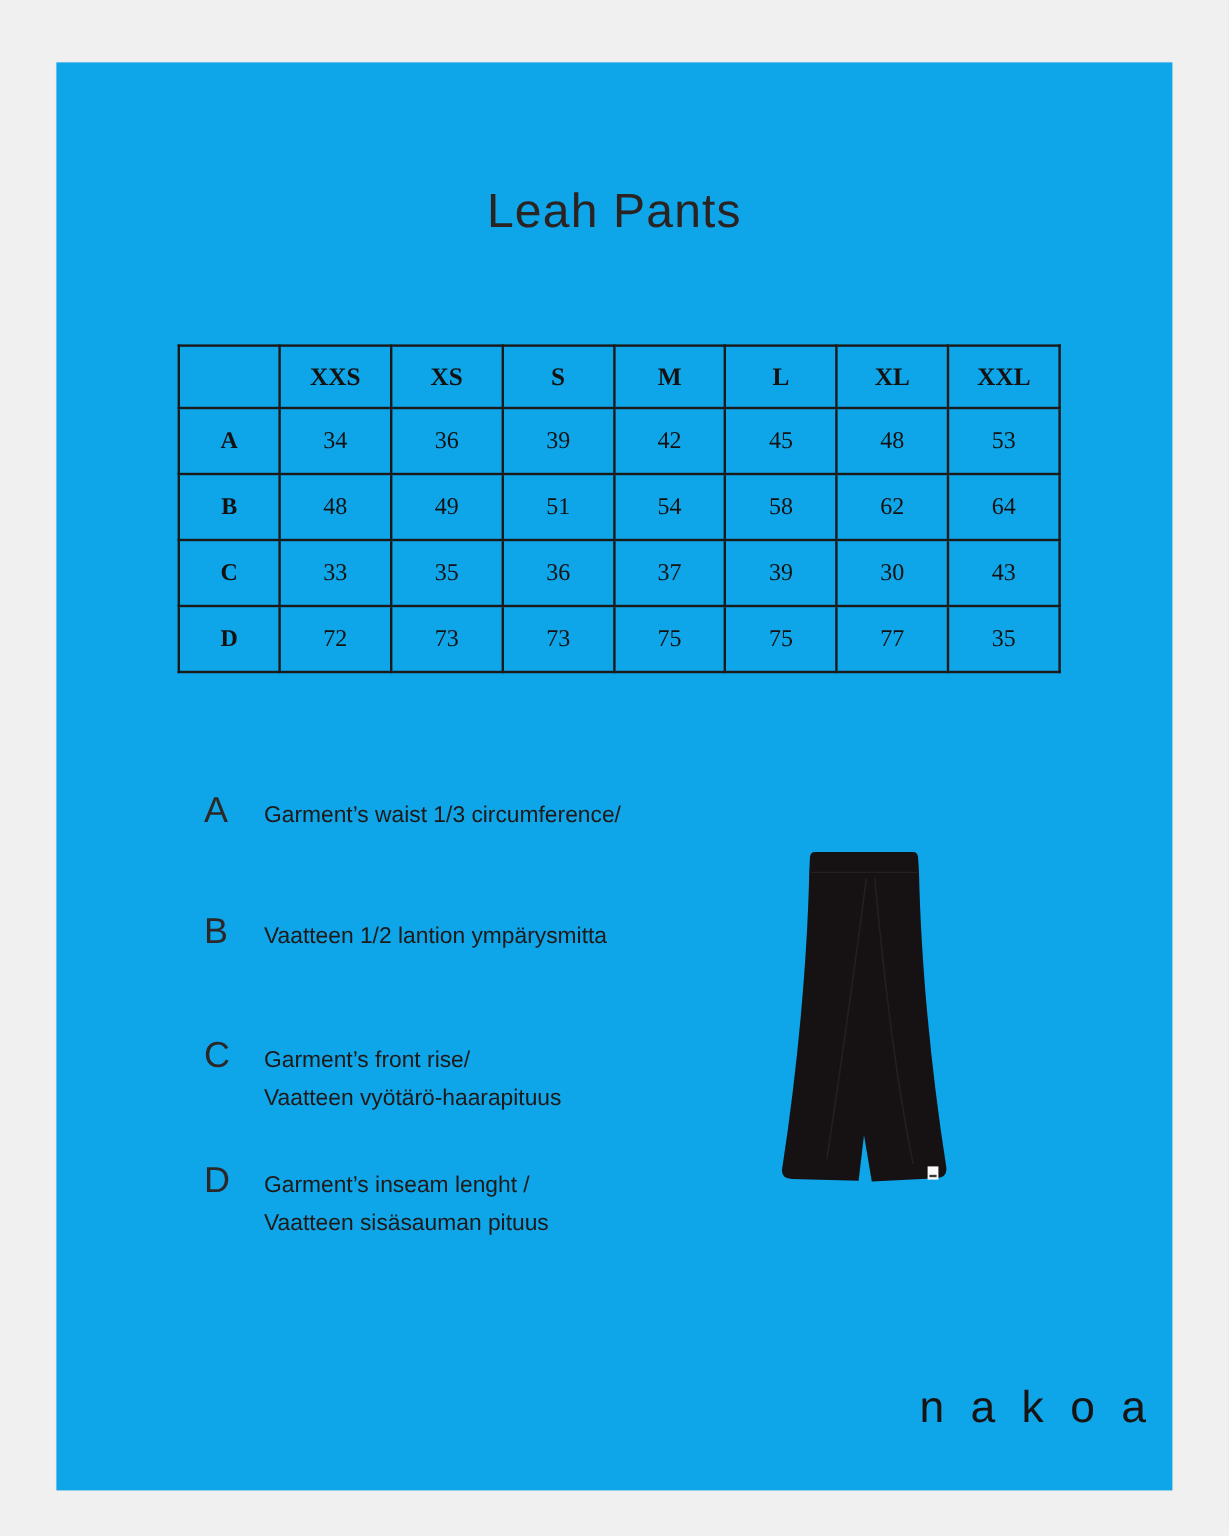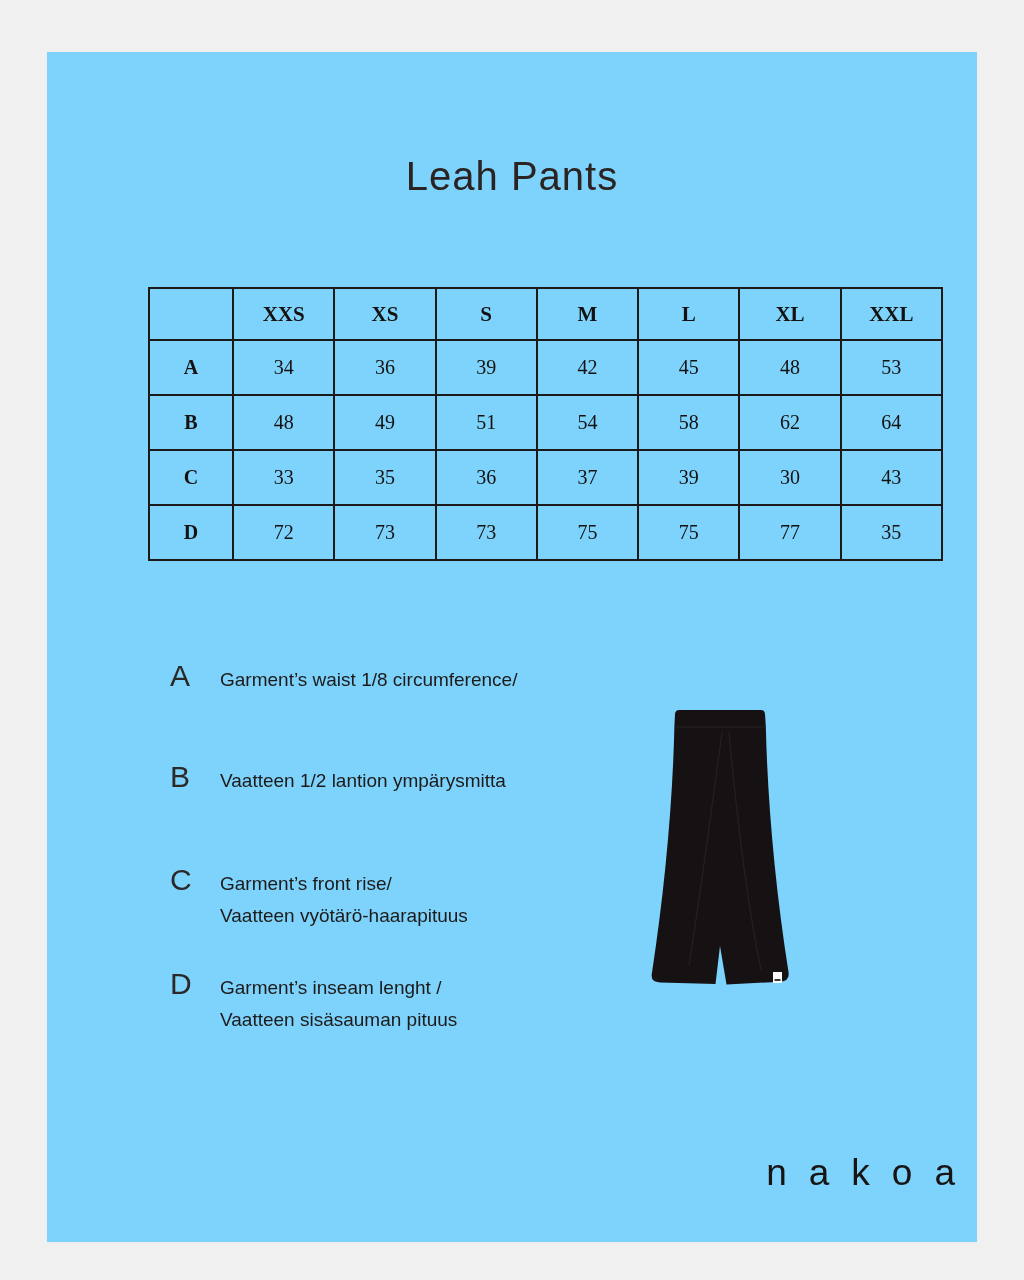--- a/index.html
+++ b/index.html
@@ -11,39 +11,39 @@
     font-family: "Liberation Sans", sans-serif;
     position: relative;
     overflow: hidden;
   }
   .card {
     position: absolute;
     left: 47px;
     top: 52px;
     width: 930px;
     height: 1190px;
-    background: #7dd3fc;
+    background: #0ea5e9;
     box-shadow: 0 0 2px rgba(0,0,0,0.04);
   }
   .title {
     position: absolute;
     left: 0;
     top: 102px;
     width: 100%;
     text-align: center;
     font-size: 40px;
     font-weight: 400;
     letter-spacing: 1px;
     color: #2a2322;
   }
   table.size-table {
     position: absolute;
     left: 101px;
     top: 235px;
-    width: 795px;
+    width: 736px;
     border-collapse: collapse;
     table-layout: fixed;
     font-family: "Liberation Serif", serif;
     color: #141110;
   }
   table.size-table td {
     border: 2px solid #1c1a19;
     text-align: center;
     vertical-align: middle;
     padding: 0;
@@ -165,21 +165,21 @@
         <td>75</td>
         <td>77</td>
         <td>35</td>
       </tr>
     </tbody>
   </table>
 
   <div class="legend-item legend-a">
     <span class="letter">A</span>
     <div class="lines">
-      <div>Garment’s waist 1/8 circumference/</div>
+      <div>Garment’s waist 1/3 circumference/</div>
     </div>
   </div>
 
   <div class="legend-item legend-b">
     <span class="letter">B</span>
     <div class="lines">
       <div>Vaatteen 1/2 lantion ympärysmitta</div>
     </div>
   </div>
 

